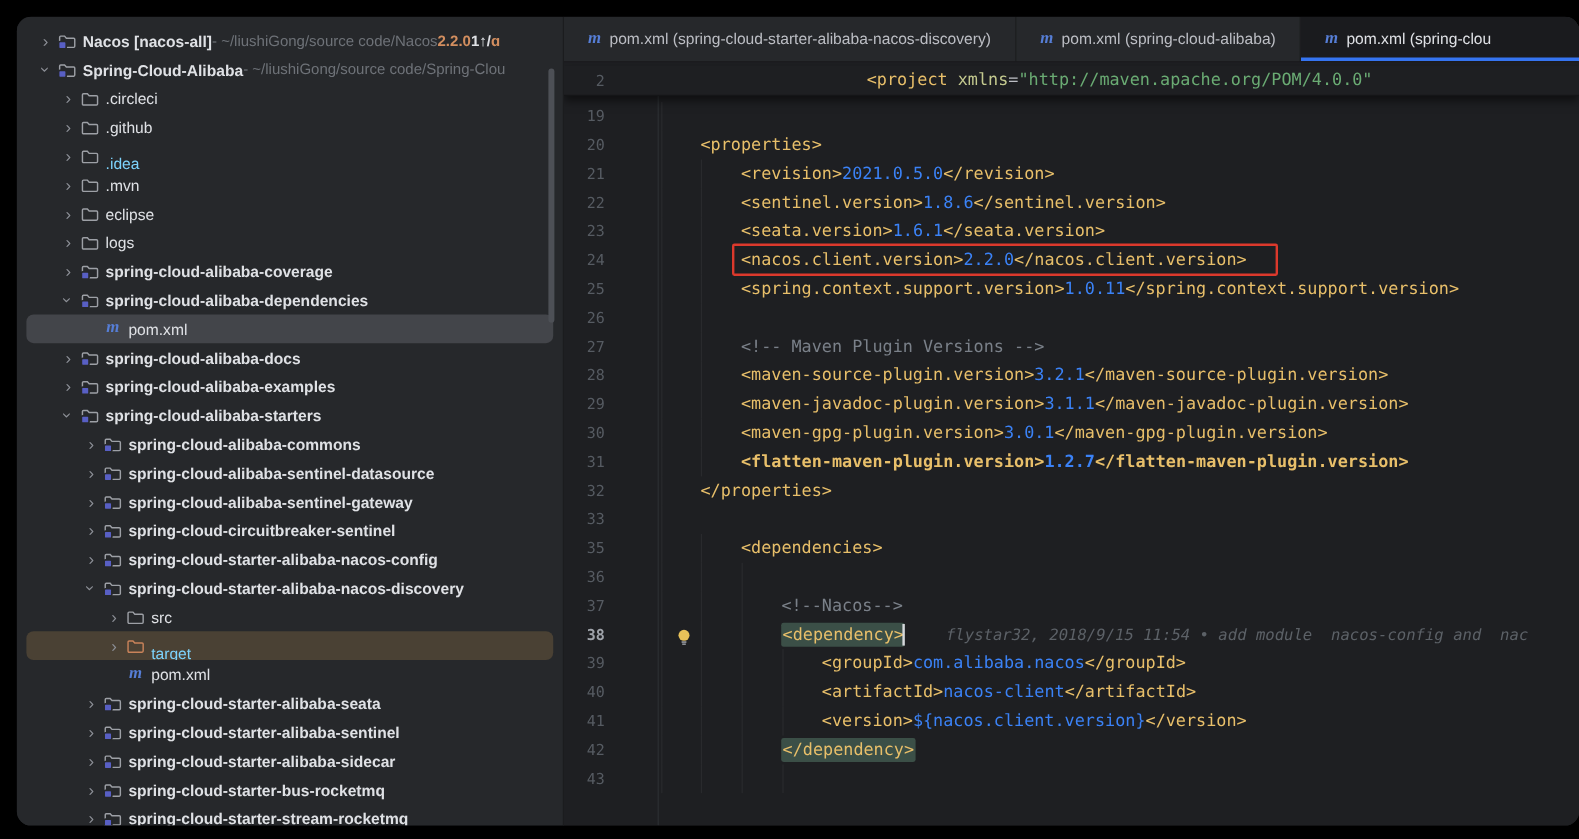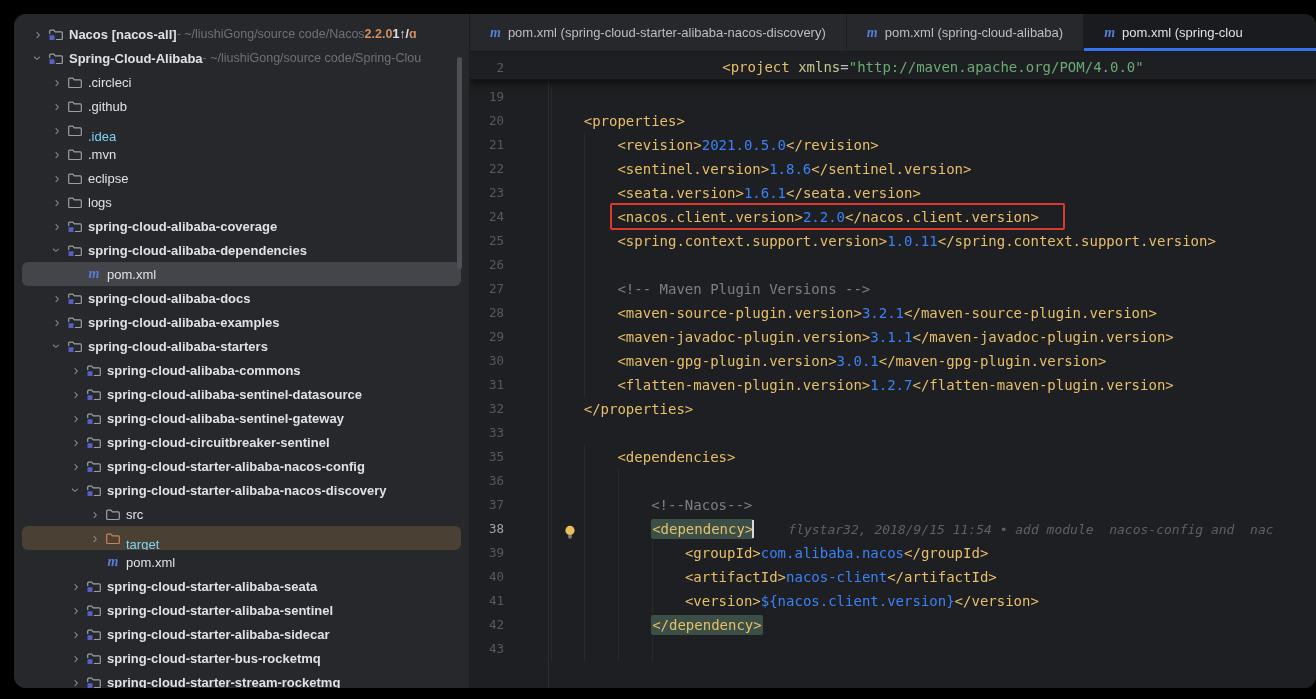--- a/index.html
+++ b/index.html
@@ -34,21 +34,21 @@
   .tab.active{background:#1a1b1e;color:#dfe1e5;box-shadow:inset 0 -3px 0 #3574f0;border-right:none;flex:1;}
   .editor{flex:1;position:relative;background:#1e1f22;overflow:hidden;
     font-family:"DejaVu Sans Mono","Liberation Mono",monospace;font-size:14px;}
   .gutter-border{position:absolute;left:78px;top:3px;bottom:0;width:1px;background:#2c2e32;}
   .sticky{position:relative;margin-top:3px;height:25px;line-height:25px;background:#1e1f22;
     border-bottom:1px solid #141517;box-shadow:0 4px 7px rgba(0,0,0,.5);z-index:5;}
   .lines{margin-top:5px;position:relative;z-index:1;}
   .code-line{position:relative;height:24px;line-height:24px;}
   .ln{position:absolute;left:0;top:0;width:34px;text-align:right;color:#565b62;
     font-size:12.5px;}
-  .ln.active{color:#a0a4ab;}
+  .ln.active{color:#a0a4ab;font-weight:bold;}
   .code{display:block;white-space:pre;overflow:hidden;}
   .tk-tag{color:#e8bf6a;}
   .tk-text{color:#3b82f6;}
   .tk-string{color:#6aab73;}
   .tk-comment{color:#7a8089;}
   .tk-attr{color:#c4c98f;}
   .tk-eq{color:#bcbec4;}
   .tk-taghl{color:#e8bf6a;background:#3b4f47;border-radius:2px;padding:2px 1px;}
   .guide{position:absolute;top:0;height:24px;width:1px;background:rgba(255,255,255,0.05);}
   .red-box{position:absolute;left:140px;top:-2px;width:455px;height:27px;
@@ -427,21 +427,21 @@
           <div class="code-line">
             <span class="ln">30</span>
             <span class="guide" style="left: 80.5px;"></span>
             <span class="guide" style="left: 114.22px;"></span>
             <span class="code" style="padding-left: 147.44px;"><span class="tk-tag">&lt;maven-gpg-plugin.version&gt;</span><span class="tk-text">3.0.1</span><span class="tk-tag">&lt;/maven-gpg-plugin.version&gt;</span></span>
           </div>
           <div class="code-line">
             <span class="ln">31</span>
             <span class="guide" style="left: 80.5px;"></span>
             <span class="guide" style="left: 114.22px;"></span>
-            <span class="code" style="padding-left: 147.44px;"><span class="tk-tag">&lt;flatten-maven-plugin.version&gt;</span><span class="tk-text">1.2.7</span><span class="tk-tag">&lt;/flatten-maven-plugin.version&gt;</span></span>
+            <span class="code" style="padding-left: 147.44px; font-weight: bold;"><span class="tk-tag">&lt;flatten-maven-plugin.version&gt;</span><span class="tk-text">1.2.7</span><span class="tk-tag">&lt;/flatten-maven-plugin.version&gt;</span></span>
           </div>
           <div class="code-line">
             <span class="ln">32</span>
             <span class="guide" style="left: 80.5px;"></span>
             <span class="code" style="padding-left: 113.72px;"><span class="tk-tag">&lt;/properties&gt;</span></span>
           </div>
           <div class="code-line">
             <span class="ln">33</span>
             <span class="guide" style="left: 80.5px;"></span>
             <span class="code" style="padding-left: 113.72px;"></span>

